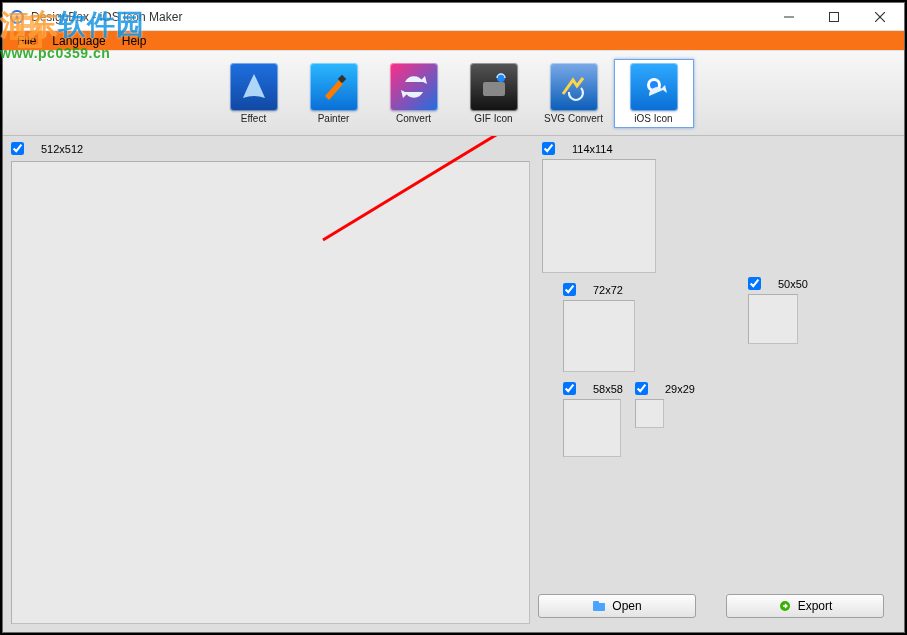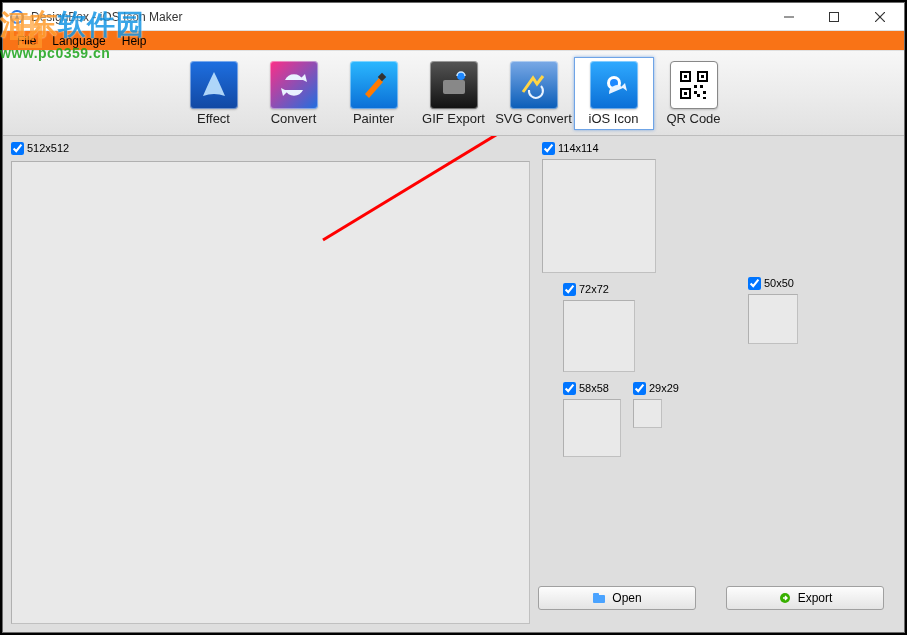--- a/index.html
+++ b/index.html
@@ -35,21 +35,21 @@
   .menu-item { padding: 2px 8px; cursor: default; }
   
   .toolbar-wrap {
     height: 85px; flex-shrink: 0;
     background: linear-gradient(#f7f7f7,#e1e1e1);
     border-bottom: 1px solid #bdbdbd;
     display: flex; align-items: center; justify-content: center;
     gap: 0;
   }
   .tool-btn {
-    width: 80px; text-align: center; font-size: 13px; color: #222;
+    width: 80px; text-align: center; font-size: 10px; color: #222;
     padding: 4px 0; cursor: default;
   }
   .tool-btn .ico {
     width: 48px; height: 48px; margin: 0 auto 2px; border-radius: 4px;
     display: flex; align-items: center; justify-content: center;
     box-shadow: inset 0 0 0 1px rgba(255,255,255,.4), 0 1px 2px rgba(0,0,0,.2);
   }
   .tool-btn.selected {
     background: #fff; border: 1px solid #6fa4e6;
     box-shadow: 0 0 3px rgba(30,110,220,.5);
@@ -57,21 +57,21 @@
   }
   
   .content {
     flex: 1; background: #dedede;
     display: flex; position: relative; overflow: hidden;
   }
   .col-left { width: 535px; padding: 6px 8px 8px 8px; display: flex; flex-direction: column; }
   .col-mid  { width: 120px; padding: 6px 4px; display: flex; flex-direction: column; gap: 10px; }
   .col-right{ flex: 1; padding: 6px 4px; display: flex; flex-direction: column; }
 
-  .size-row { display: flex; font-size: 11px; gap: 3px; margin-bottom: 4px; }
+  .size-row { display: flex; align-items: center; font-size: 11px; gap: 17px; margin-bottom: 4px; }
   .size-row input[type=checkbox]{ width:13px; height:13px; }
   .preview-box {
     background: #e9e9e9; border: 1px solid #c0c0c0; border-top-color:#b0b0b0; border-left-color:#b0b0b0;
   }
   .pb-512 { flex:1; margin-top:2px; }
   .pb-114 { width:114px; height:114px; }
   .pb-72  { width:72px; height:72px; }
   .pb-58  { width:58px; height:58px; }
   .pb-57  { width:57px; height:57px; }
   .pb-50  { width:50px; height:50px; }
@@ -145,86 +145,65 @@
   <div class="toolbar-wrap">
     <div class="tool-btn">
       <div class="ico" style="background:linear-gradient(#1e6fe0,#1148a3)">
         <svg width="30" height="30">
             <path d="M15 2 Q10 12 4 26 Q15 22 26 26 Q20 12 15 2 Z" fill="#bfe3ff" opacity=".9"></path>
           </svg>
       </div>
       <div>Effect</div>
     </div>
     <div class="tool-btn">
+      <div class="ico" style="background:linear-gradient(#2bb8ff,#0a6ed6)">
+        <svg width="30" height="30">
+            <path d="M6 24 L20 8 L24 12 L10 28 Z" fill="#ff7a00"></path>
+            <rect x="20" y="4" width="6" height="6" fill="#333" transform="rotate(45 23 7)"></rect>
+          </svg>
+      </div>
+      <div>Painter</div>
+    </div>
+    <div class="tool-btn">
       <div class="ico" style="background:linear-gradient(135deg,#ff2e86,#1e6fe0)">
         <svg width="30" height="30">
             <path d="M6 10 A10 10 0 0 1 24 10 L20 10 L26 4 L28 12 L24 10" fill="#e9f3ff"></path>
             <path d="M24 20 A10 10 0 0 1 6 20 L10 20 L4 26 L2 18 L6 20" fill="#e9f3ff"></path>
           </svg>
       </div>
       <div>Convert</div>
-    </div>
-    <div class="tool-btn">
-      <div class="ico" style="background:linear-gradient(#2bb8ff,#0a6ed6)">
-        <svg width="30" height="30">
-            <path d="M6 24 L20 8 L24 12 L10 28 Z" fill="#ff7a00"></path>
-            <rect x="20" y="4" width="6" height="6" fill="#333" transform="rotate(45 23 7)"></rect>
-          </svg>
-      </div>
-      <div>Painter</div>
     </div>
     <div class="tool-btn">
       <div class="ico" style="background:linear-gradient(#555,#111)">
         <svg width="30" height="30">
             <rect x="4" y="10" width="22" height="14" rx="2" fill="#888"></rect>
             <circle cx="22" cy="6" r="4" fill="#1e88ff"></circle>
             <path d="M18 6 A4 4 0 0 1 26 6" fill="none" stroke="#cfe8ff" stroke-width="1.5"></path>
           </svg>
       </div>
-      <div>GIF Export</div>
+      <div>GIF Icon</div>
     </div>
     <div class="tool-btn">
       <div class="ico" style="background:linear-gradient(#7aa9e6,#0a5db8)">
         <svg width="30" height="30">
             <path d="M4 22 L14 8 L18 14 L24 6" fill="none" stroke="#ffd545" stroke-width="3"></path>
             <path d="M22 16 A7 7 0 1 1 10 20" fill="none" stroke="#e9f3ff" stroke-width="2"></path>
           </svg>
       </div>
       <div>SVG Convert</div>
     </div>
     <div class="tool-btn selected">
       <div class="ico" style="background:linear-gradient(#2faaff,#0a6ed6)">
         <svg width="30" height="30">
             <circle cx="15" cy="13" r="7" fill="#fff"></circle>
             <circle cx="15" cy="13" r="4" fill="#1e88ff"></circle>
             <path d="M10 24 A8 8 0 0 1 24 18 L21 18 L26 13 L28 21 L24 18" fill="#e9f3ff"></path>
           </svg>
       </div>
       <div>iOS Icon</div>
-    </div>
-    <div class="tool-btn">
-      <div class="ico" style="background:#fff;border:1px solid #888">
-        <svg width="32" height="32">
-            <g fill="#000">
-              <rect x="3" y="3" width="9" height="9" fill="none" stroke="#000" stroke-width="2"></rect>
-              <rect x="6" y="6" width="3" height="3"></rect>
-              <rect x="20" y="3" width="9" height="9" fill="none" stroke="#000" stroke-width="2"></rect>
-              <rect x="23" y="6" width="3" height="3"></rect>
-              <rect x="3" y="20" width="9" height="9" fill="none" stroke="#000" stroke-width="2"></rect>
-              <rect x="6" y="23" width="3" height="3"></rect>
-              <rect x="16" y="16" width="3" height="3"></rect>
-              <rect x="22" y="16" width="3" height="3"></rect>
-              <rect x="16" y="22" width="3" height="3"></rect>
-              <rect x="25" y="22" width="3" height="3"></rect>
-              <rect x="19" y="25" width="3" height="3"></rect>
-              <rect x="25" y="28" width="3" height="2"></rect>
-            </g>
-          </svg>
-      </div>
-      <div>QR Code</div>
     </div>
   </div>
 
   <div class="content">
 
     <div class="col-left">
       <div class="size-row">
         <input type="checkbox" checked="" style="">
         <span>512x512</span>
       </div>
@@ -271,21 +250,21 @@
     <div class="col-right">
 
       <div class="pair-col" style="position:absolute; left:745px; top:141px;">
         <div class="size-row">
           <input type="checkbox" checked="" style="">
           <span>50x50</span>
         </div>
         <div class="preview-box pb-50"></div>
       </div>
 
-      <div class="bottom-bar" style="position:absolute; left:535px; right:0; bottom:0; padding:10px 20px 22px 0;gap:30px;">
+      <div class="bottom-bar" style="position:absolute; left:535px; right:0; bottom:0; padding:10px 20px 14px 0;gap:30px;">
         <div class="btn">
           <span class="bicon">
             <svg viewBox="0 0 14 14">
                 <rect x="1" y="4" width="12" height="8" rx="1" fill="#4aa3ff"></rect>
                 <rect x="1" y="2" width="6" height="3" rx="1" fill="#4aa3ff"></rect>
               </svg>
           </span>
           <span>Open</span>
         </div>
         <div class="btn">

